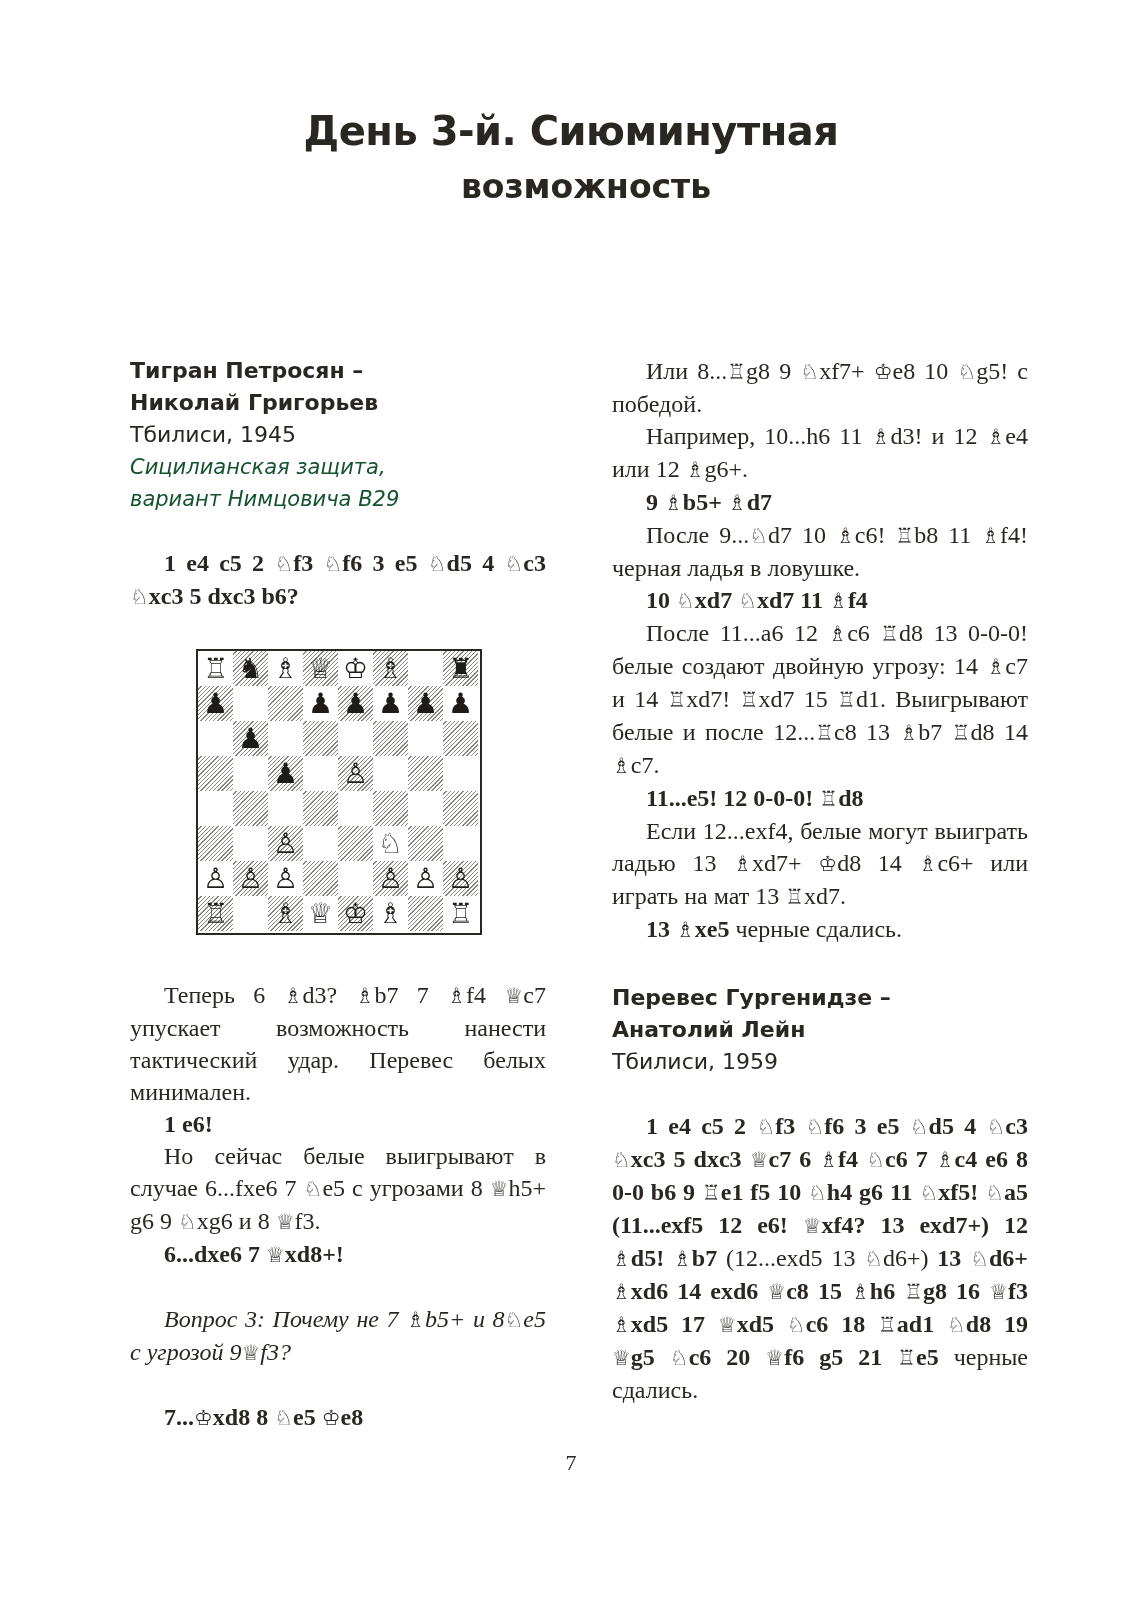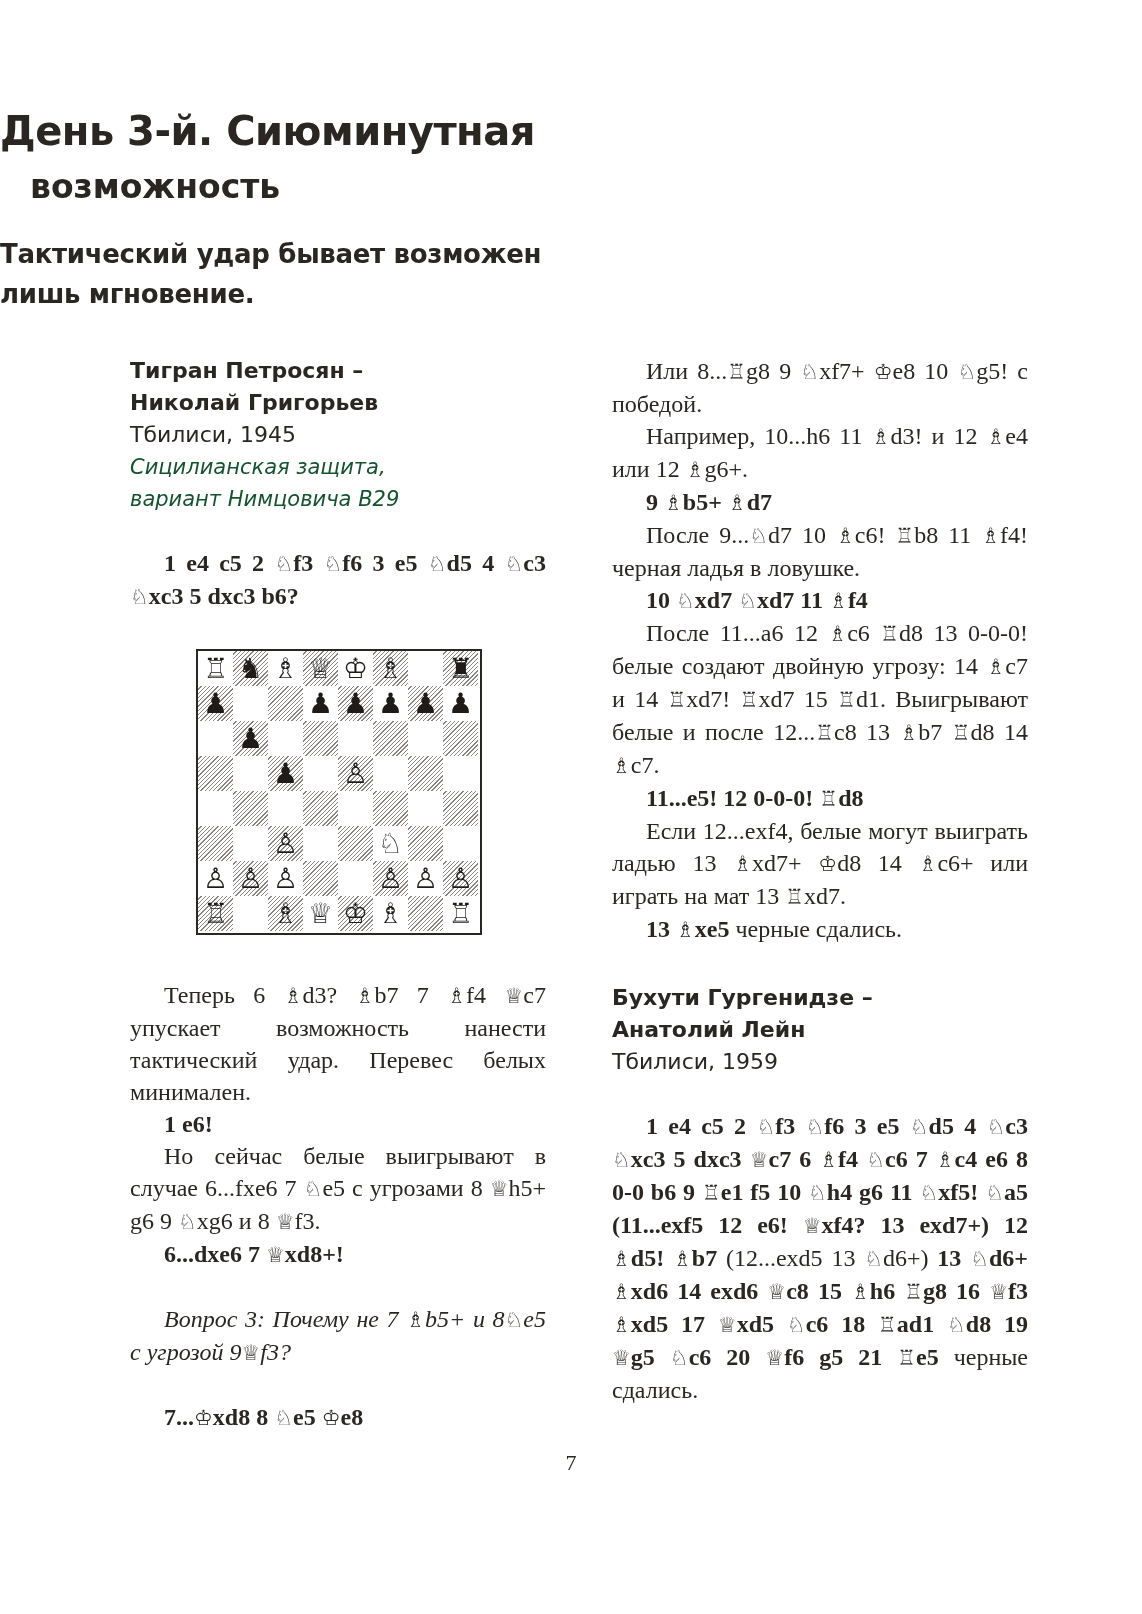--- a/index.html
+++ b/index.html
@@ -1,17 +1,17 @@
 <!DOCTYPE html>
 <html><head>
 <meta charset="utf-8">
 <style>
   html, body { margin: 0; padding: 0; background: #ffffff; }
   body { width: 1142px; height: 1614px; position: relative; overflow: hidden; color: #2a2622; }
-  .title-block { position: absolute; left: 0; width: 1142px; top: 100px; text-align: left; font-family: "DejaVu Sans", sans-serif; }
+  .title-block { position: absolute; left: 0; width: 1142px; top: 100px; text-align: center; font-family: "DejaVu Sans", sans-serif; }
   .title-l1 { font-size: 40px; font-weight: bold; line-height: 62px; letter-spacing: -0.5px; }
   .title-l2 { font-size: 33px; font-weight: bold; line-height: 50px; margin-left: 30px; }
   .subtitle { margin-top: 22px; font-size: 26px; font-weight: bold; line-height: 40px; letter-spacing: -0.3px; }
 
   .col { position: absolute; top: 355px; width: 416px; font-family: "Liberation Serif", serif; font-size: 24px; line-height: 32px; }
   .col-left { left: 130px; }
   .col-right { left: 612px; }
 
   .game-head { text-align: left; font-family: "DejaVu Sans", sans-serif; font-size: 22px; line-height: 32px; }
   .game-head .players { font-weight: bold; }
@@ -33,24 +33,20 @@
   .sq.light { background: #ffffff; }
 
   .page-num { position: absolute; top: 1450px; left: 0; width: 1142px; text-align: center; font-family: "Liberation Serif", serif; font-size: 22px; }
 </style>
 </head>
 <body>
 
 <div class="title-block">
   <div class="title-l1">День 3-й.   Сиюминутная</div>
   <div class="title-l2">возможность</div>
-  <div class="subtitle">
-    <div>Тактический удар бывает возможен</div>
-    <div>лишь мгновение.</div>
-  </div>
 </div>
 
 <div class="col col-left">
   <div class="game-head">
     <div class="players">Тигран Петросян –</div>
     <div class="players">Николай Григорьев</div>
     <div class="place">Тбилиси, 1945</div>
     <div class="opening">Сицилианская защита,</div>
     <div class="opening">вариант Нимцовича B29</div>
   </div>
@@ -203,21 +199,21 @@
   <p class="ind b">9 <span class="pc">♗</span>b5+ <span class="pc">♗</span>d7</p>
   <p class="ind">После  9...<span class="pc">♘</span>d7  10 <span class="pc">♗</span>c6! <span class="pc">♖</span>b8 11 <span class="pc">♗</span>f4! черная ладья в ловушке.</p>
   <p class="ind b">10 <span class="pc">♘</span>xd7 <span class="pc">♘</span>xd7 11 <span class="pc">♗</span>f4</p>
   <p class="ind">После 11...a6 12 <span class="pc">♗</span>c6 <span class="pc">♖</span>d8 13 0-0-0! белые создают двойную угрозу: 14 <span class="pc">♗</span>c7 и 14 <span class="pc">♖</span>xd7! <span class="pc">♖</span>xd7 15 <span class="pc">♖</span>d1. Выигрывают белые и после 12...<span class="pc">♖</span>c8 13 <span class="pc">♗</span>b7 <span class="pc">♖</span>d8 14 <span class="pc">♗</span>c7.</p>
   <p class="ind b">11...e5! 12 0-0-0! <span class="pc">♖</span>d8</p>
   <p class="ind">Если 12...exf4, белые могут выиграть ладью 13 <span class="pc">♗</span>xd7+ <span class="pc">♔</span>d8 14 <span class="pc">♗</span>c6+ или играть на мат 13 <span class="pc">♖</span>xd7.</p>
   <p class="ind"><span class="b">13 <span class="pc">♗</span>xe5</span><span>  черные сдались.</span></p>
 
   <div style="height:36px"></div>
   <div class="game-head">
-    <div class="players">Бухути Гургенидзе –</div>
+    <div class="players">Перевес Гургенидзе –</div>
     <div class="players">Анатолий Лейн</div>
     <div class="place">Тбилиси, 1959</div>
   </div>
   <div class="gap-s"></div>
   <p class="ind"><span class="b">1 e4 c5 2 <span class="pc">♘</span>f3 <span class="pc">♘</span>f6 3 e5 <span class="pc">♘</span>d5 4 <span class="pc">♘</span>c3 <span class="pc">♘</span>xc3 5 dxc3 <span class="pc">♕</span>c7 6 <span class="pc">♗</span>f4 <span class="pc">♘</span>c6 7 <span class="pc">♗</span>c4 e6 8 0-0 b6 9 <span class="pc">♖</span>e1 f5 10 <span class="pc">♘</span>h4 g6 11 <span class="pc">♘</span>xf5! <span class="pc">♘</span>a5 (11...exf5 12 e6! <span class="pc">♕</span>xf4? 13 exd7+) 12 <span class="pc">♗</span>d5! <span class="pc">♗</span>b7 </span><span class="reg">(12...exd5 13 <span class="pc">♘</span>d6+)</span><span class="b"> 13 <span class="pc">♘</span>d6+ <span class="pc">♗</span>xd6 14 exd6 <span class="pc">♕</span>c8 15 <span class="pc">♗</span>h6 <span class="pc">♖</span>g8 16 <span class="pc">♕</span>f3 <span class="pc">♗</span>xd5 17 <span class="pc">♕</span>xd5 <span class="pc">♘</span>c6 18 <span class="pc">♖</span>ad1 <span class="pc">♘</span>d8 19 <span class="pc">♕</span>g5 <span class="pc">♘</span>c6 20 <span class="pc">♕</span>f6 g5 21 <span class="pc">♖</span>e5</span><span> черные сдались.</span></p>
 </div>
 
 <div class="page-num">7</div>
 
 </body></html>

